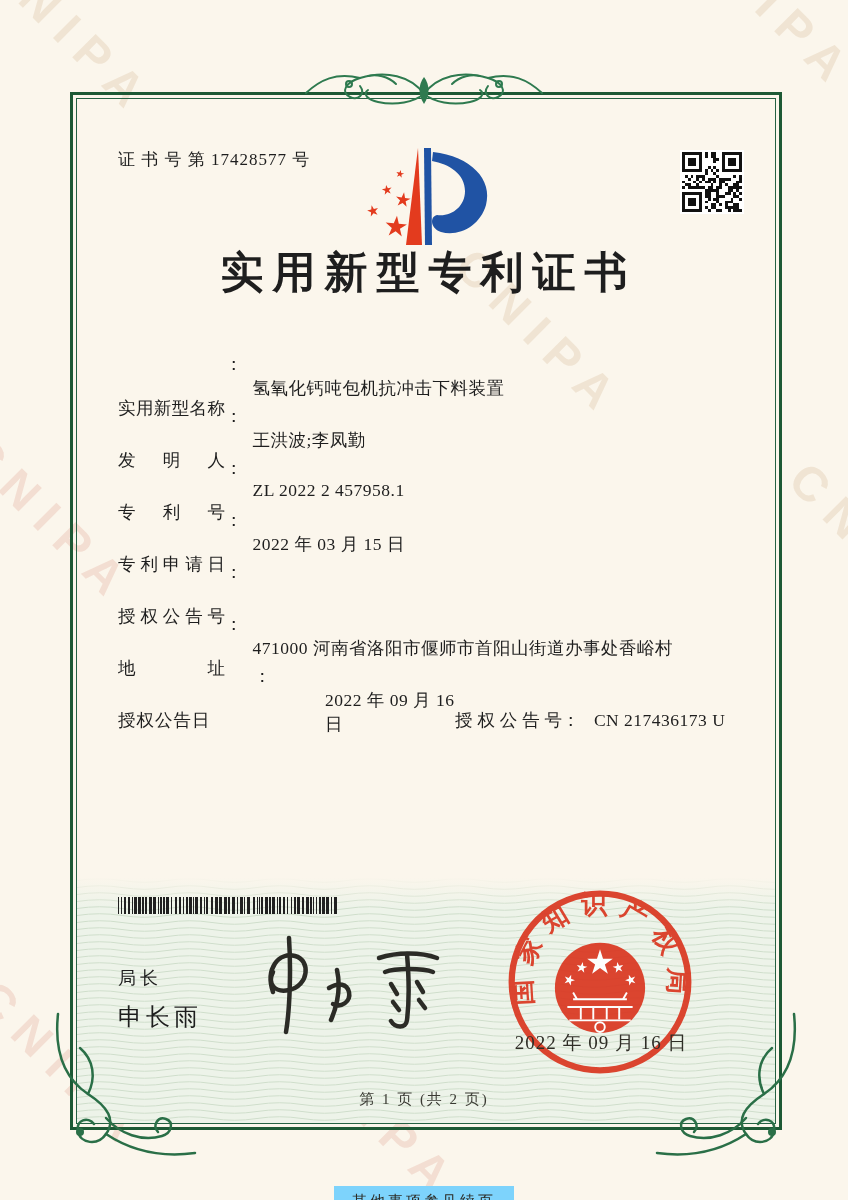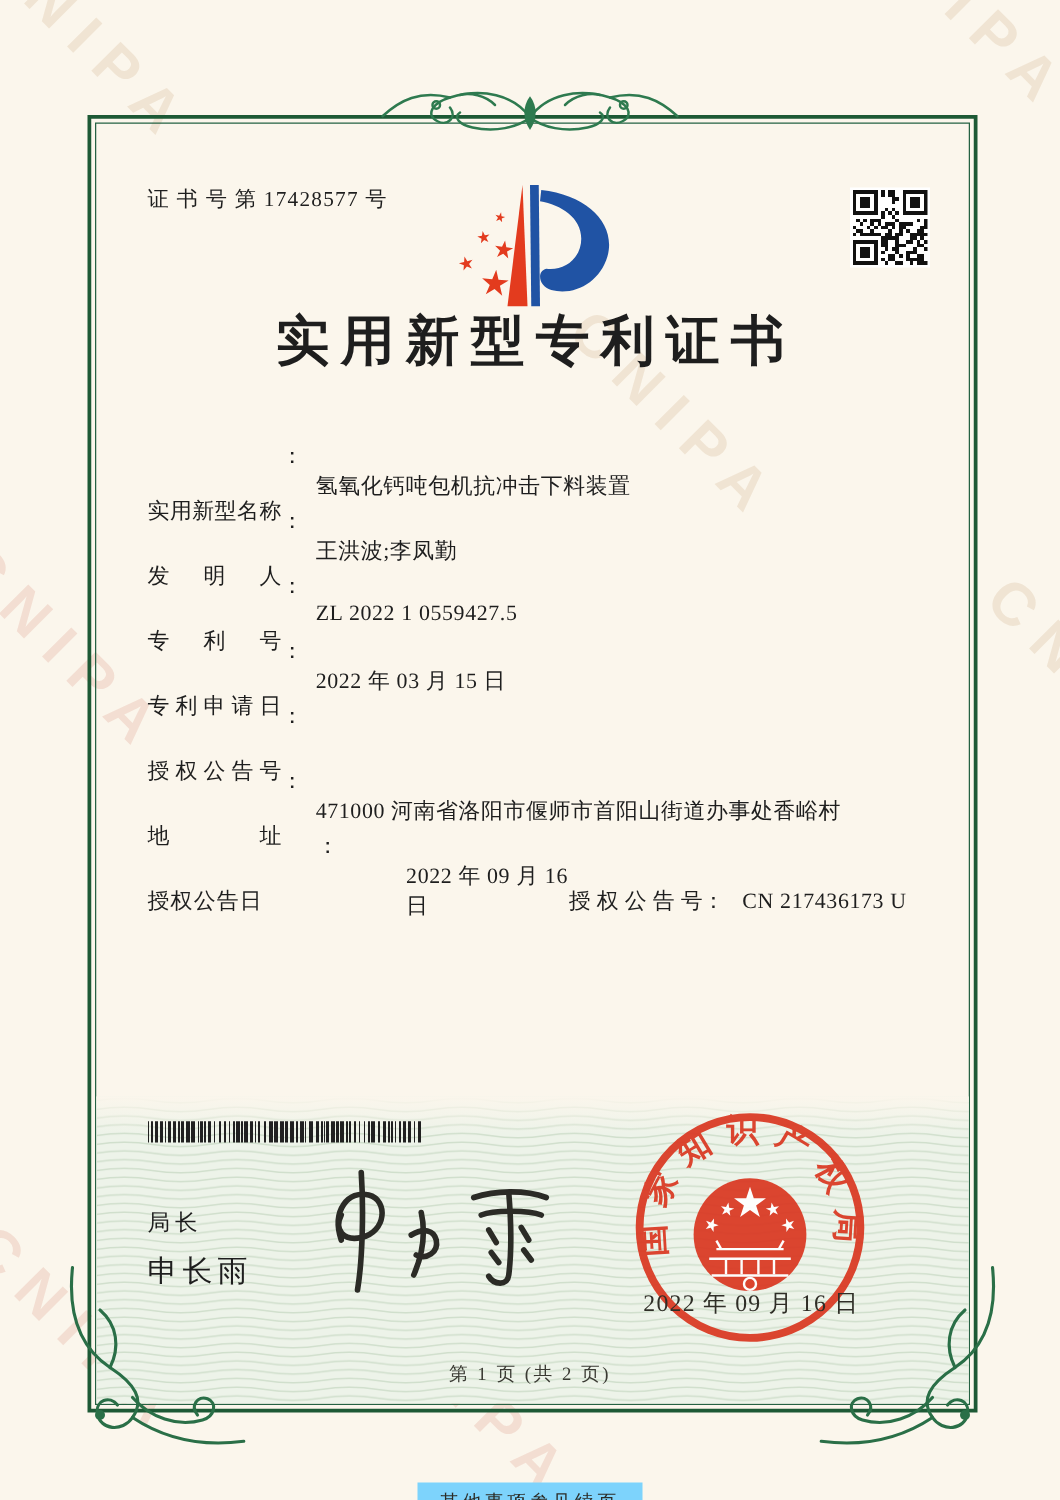--- a/index.html
+++ b/index.html
@@ -295,21 +295,21 @@
       <span class="fvalue">氢氧化钙吨包机抗冲击下料装置</span>
     </div>
     <div class="frow">
       <span class="flabel">发明人</span>
         <span class="fcolon">：</span>
       <span class="fvalue">王洪波;李凤勤</span>
     </div>
     <div class="frow">
       <span class="flabel">专利号</span>
         <span class="fcolon">：</span>
-      <span class="fvalue">ZL 2022 1 0559427.5</span>
+      <span class="fvalue">ZL 2022 2 457958.1</span>
     </div>
     <div class="frow">
       <span class="flabel">专利申请日</span>
         <span class="fcolon">：</span>
       <span class="fvalue">2022 年 03 月 15 日</span>
     </div>
     <div class="frow">
       <span class="flabel">授权公告号</span>
         <span class="fcolon">：</span>
     </div>

